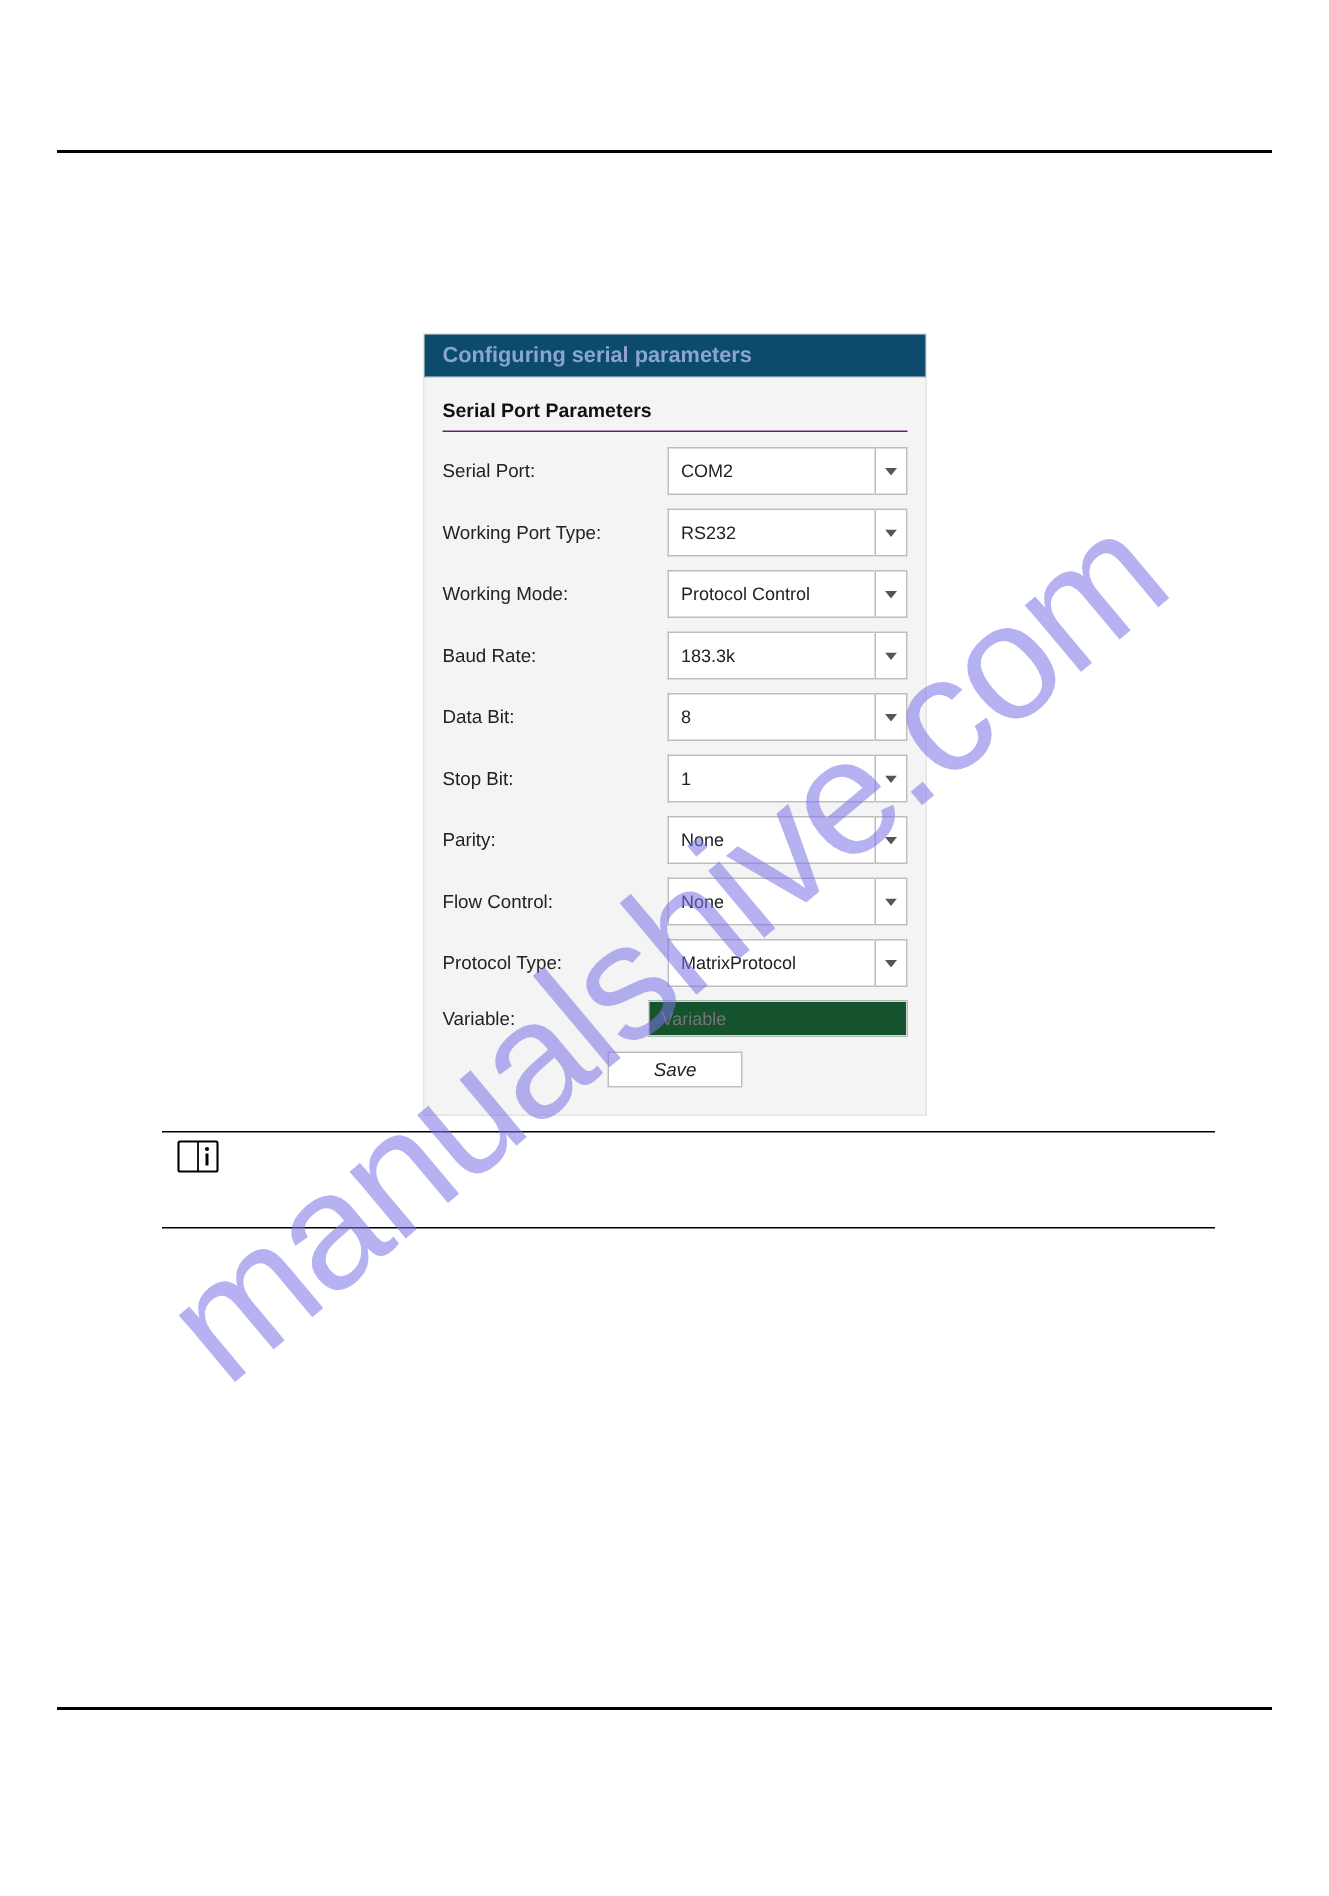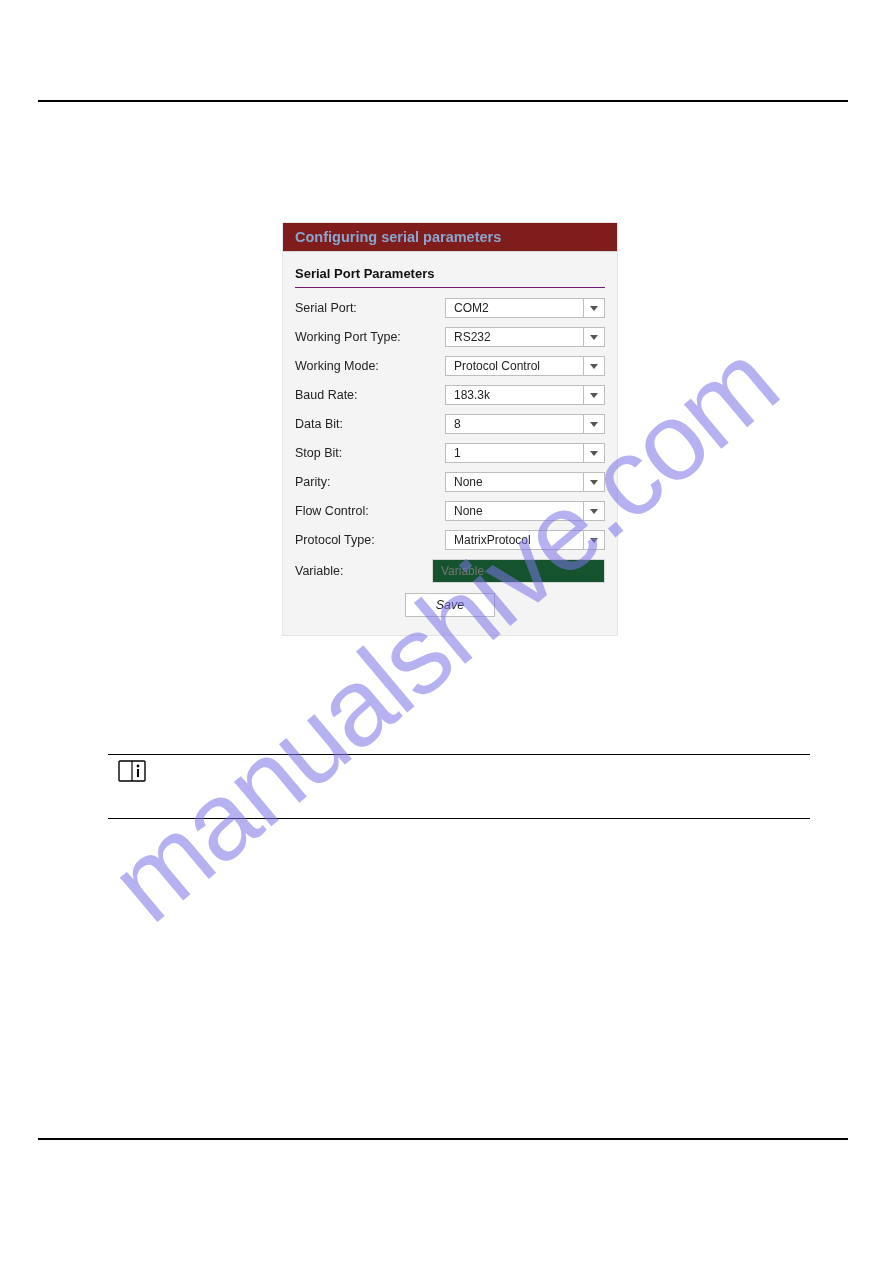--- a/index.html
+++ b/index.html
@@ -56,21 +56,21 @@
     position: absolute;
     left: 282px;
     top: 222px;
     width: 336px;
     background: #f4f4f4;
     border: 1px solid #e5e5e5;
     box-sizing: border-box;
     z-index: 1;
   }
   .panel-header {
-    background: #7f1d1d;
+    background: #0c4a6e;
     border-bottom: 1px solid #d6d6d6;
     padding: 6px 12px;
     font-size: 14.5px;
     font-weight: bold;
     color: #8aa6cf;
   }
   .panel-body {
     padding: 14px 12px 18px 12px;
   }
   .section-title {
@@ -92,21 +92,21 @@
     color: #222;
   }
   .control {
     flex: 1;
     display: flex;
   }
   .select {
     flex: 1;
     display: flex;
     align-items: stretch;
-    height: 20px;
+    height: 32px;
   }
   .select .value {
     flex: 1;
     background: #fff;
     border: 1px solid #bdbdbd;
     border-right: none;
     font-size: 12px;
     color: #222;
     padding: 0 8px;
     display: flex;

